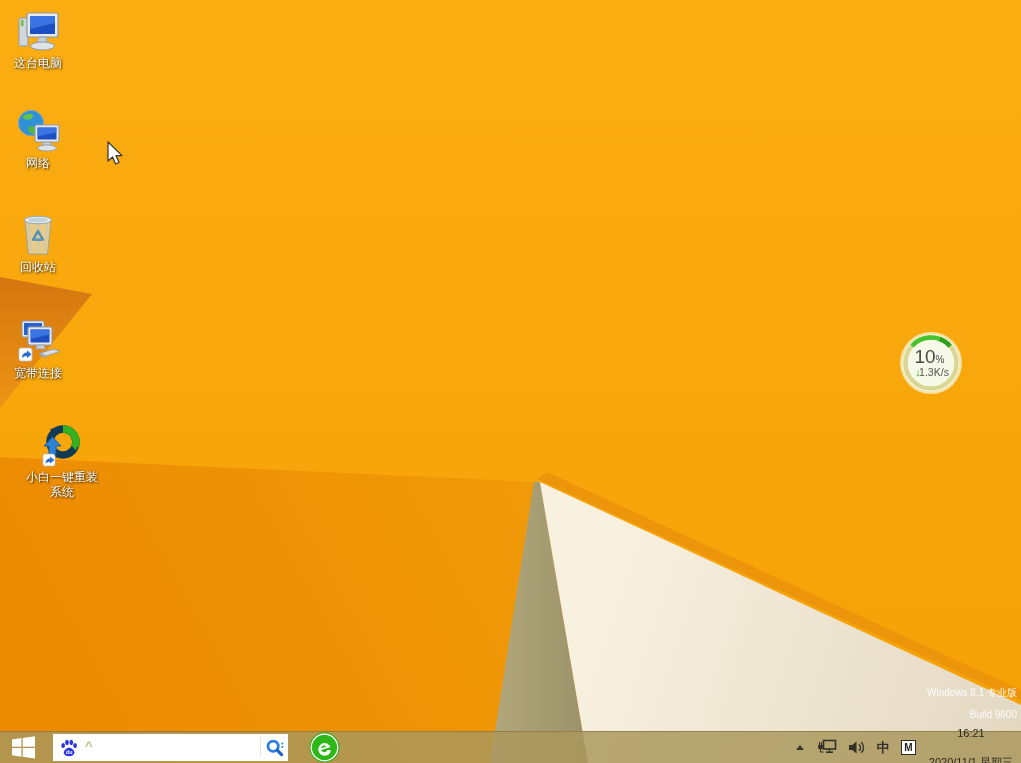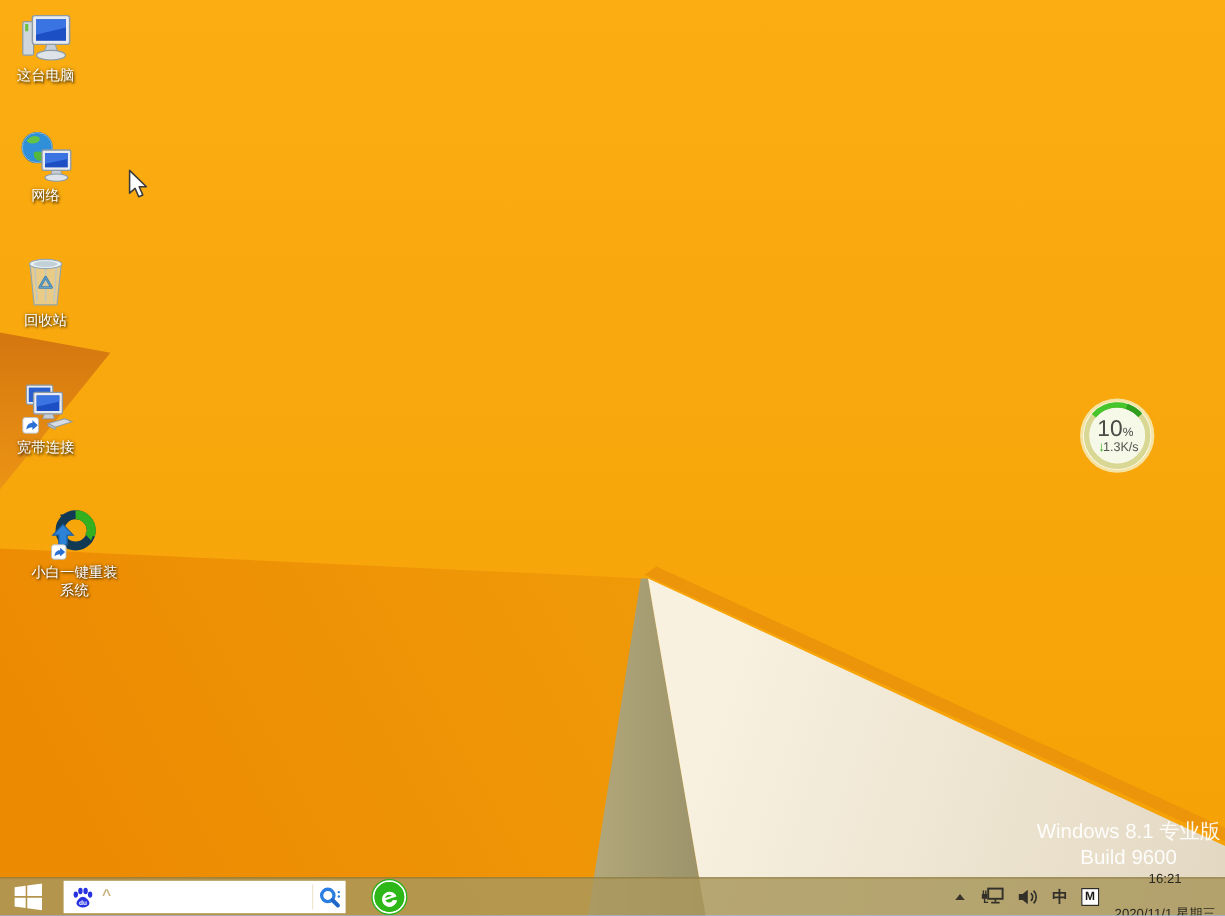--- a/index.html
+++ b/index.html
@@ -1,31 +1,31 @@
 <!DOCTYPE html>
 <html><head>
 <meta charset="utf-8">
 <style>
   * { margin:0; padding:0; box-sizing:border-box; }
   html,body { width:1021px; height:763px; }
   body { font-family:"Liberation Sans","DejaVu Sans",sans-serif; }
-  .screen { position:relative; width:1021px; height:763px; overflow:hidden; background:#3b82f6; }
+  .screen { position:relative; width:1021px; height:763px; overflow:hidden; background:#ec4899; }
   .wallpaper { position:absolute; inset:0; }
 
   
   .dicon { position:absolute; left:0; width:76px; display:flex; flex-direction:column; align-items:center; cursor:default; }
   .dicon .art { width:48px; height:48px; position:relative; }
   .dicon .lbl { margin-top:1px; font-size:12px; line-height:15px; color:#fff; text-align:center;
                 text-shadow:1px 1px 2px rgba(0,0,0,.7), 0 0 3px rgba(0,0,0,.45); width:76px; }
   #icon-pc { top:7px; }  #icon-net { top:107px;justify-content:center; }  #icon-bin { top:211px; }
   #icon-bb { top:317px;font-family:Liberation Serif, serif; }  #icon-xb { top:421px;padding-left:48px; }
 
   
-  .watermark { position:absolute; right:4px; bottom:37px; text-align:center;
-               color:rgba(255,255,255,.92); font-size:17px; line-height:22px; }
+  .watermark { position:absolute; right:4px; bottom:37px; text-align:right;
+               color:rgba(255,255,255,.92); font-size:10px; line-height:22px; }
 
   
   .floatball { position:absolute; left:899px; top:331px; width:64px; height:64px; cursor:pointer; }
 
   
   .cursor { position:absolute; left:106px; top:141px; width:18px; height:26px; pointer-events:none; }
 
   
   .taskbar { position:absolute; left:0; right:0; bottom:0; height:32px;
              background:rgba(169,151,92,.84); border-top:1px solid rgba(125,103,48,.55);

